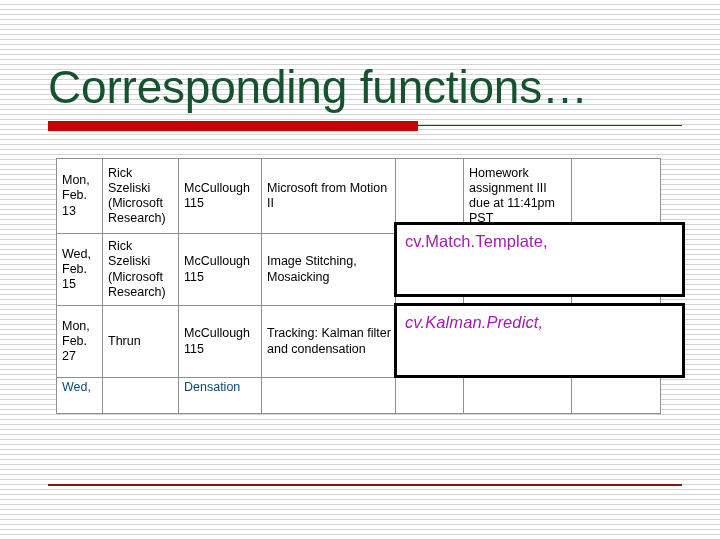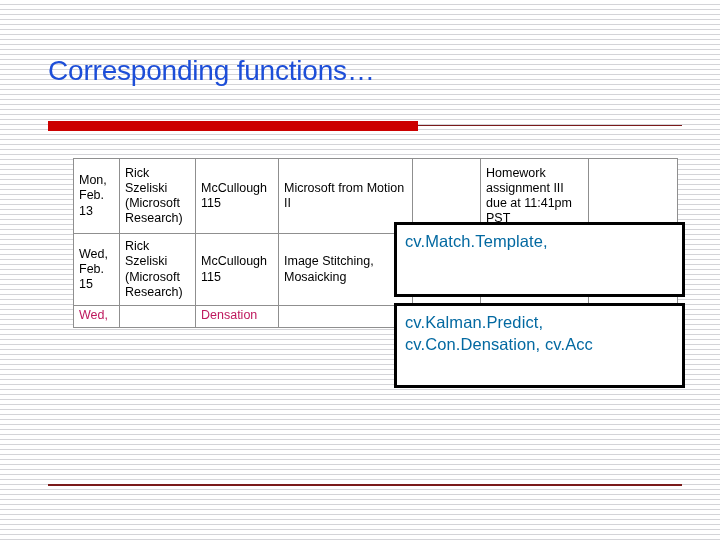--- a/index.html
+++ b/index.html
@@ -19,25 +19,25 @@
       #d4d4d8 5px
     );
     font-family: "Liberation Sans", sans-serif;
     position: relative;
   }
 
   
   .slide-title {
     position: absolute;
     left: 48px;
-    top: 56px;
+    top: 62px;
     width: 640px;
-    font-size: 28px;
+    font-size: 46px;
     font-weight: 400;
-    color: #1d4ed8;
+    color: #14532d;
     letter-spacing: -0.2px;
     line-height: 1.1;
     white-space: nowrap;
   }
 
   
   .rule-thin {
     position: absolute;
     left: 48px;
     top: 125px;
@@ -58,21 +58,21 @@
     left: 48px;
     top: 484px;
     width: 634px;
     height: 2px;
     background-color: #7b1a1a;
   }
 
   
   .schedule-table {
     position: absolute;
-    left: 73px;
+    left: 56px;
     top: 158px;
     width: 604px;
     border-collapse: collapse;
     table-layout: fixed;
     background-color: #ffffff;
   }
   .schedule-table td {
     border: 1px solid #8f8f8f;
     vertical-align: middle;
     padding: 3px 4px 3px 5px;
@@ -88,41 +88,41 @@
   .col-blank  { width: 68px; }
   .col-hw     { width: 108px; }
   .col-tail   { width: 89px; }
 
   .row-1 td { height: 68px; }
   .row-2 td { height: 65px; }
   .row-3 td { height: 65px; }
   .row-clip td {
     height: 14px;
     padding-top: 2px;
-    padding-bottom: 4px;
-    color: #be185d;
+    padding-bottom: 18px;
+    color: #0c4a6e;
     overflow: hidden;
   }
 
   
   .callout {
     position: absolute;
     left: 394px;
     box-sizing: border-box;
     background-color: #ffffff;
     border: 3px solid #000000;
     width: 291px;
     padding: 6px 0 6px 8px;
     font-size: 16.5px;
     line-height: 1.33;
-    color: #0369a1;
+    color: #a21caf;
     letter-spacing: 0.1px;
   }
   .callout-1 { top: 222px; height: 75px; }
-  .callout-2 { top: 303px; height: 85px; }
+  .callout-2 { top: 303px; height: 75px; font-style: italic; }
   .callout-line { white-space: nowrap; }
 </style>
 </head>
 <body>
 
 <div class="slide-title">Corresponding functions…</div>
 
 <div class="rule-thin"></div>
 <div class="rule-thick"></div>
 <div class="rule-bottom"></div>
@@ -149,32 +149,40 @@
     </tr>
     <tr class="row-2">
       <td>Wed, Feb. 15</td>
       <td>Rick Szeliski (Microsoft Research)</td>
       <td>McCullough 115</td>
       <td>Image Stitching, Mosaicking</td>
       <td></td>
       <td></td>
       <td></td>
     </tr>
+    <tr class="row-3">
+      <td>Mon, Feb. 27</td>
+      <td>Thrun</td>
+      <td>McCullough 115</td>
+      <td>Tracking: Kalman filter and condensation</td>
+      <td></td>
+      <td></td>
+      <td></td>
+    </tr>
     <tr class="row-clip">
       <td>Wed,</td>
       <td></td>
       <td>Densation</td>
       <td></td>
       <td></td>
       <td></td>
       <td></td>
     </tr>
   </tbody>
 </table>
 
 <div class="callout callout-1">
   <div class="callout-line">cv.Match.Template,</div>
 </div>
 
 <div class="callout callout-2">
   <div class="callout-line">cv.Kalman.Predict,</div>
-  <div class="callout-line">cv.Con.Densation, cv.Acc</div>
 </div>
 
 </body></html>

